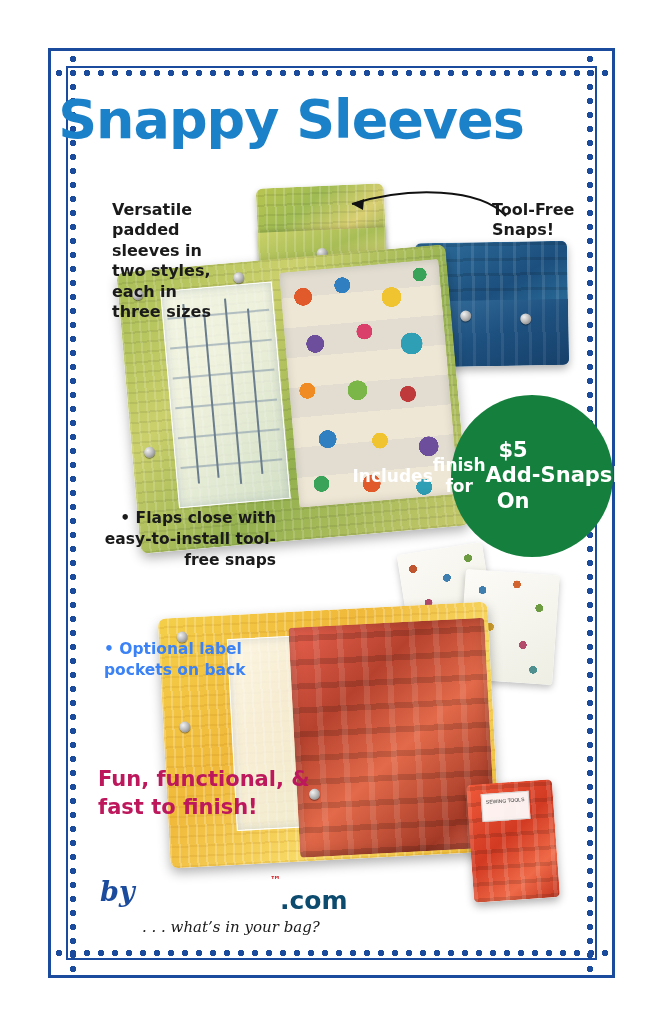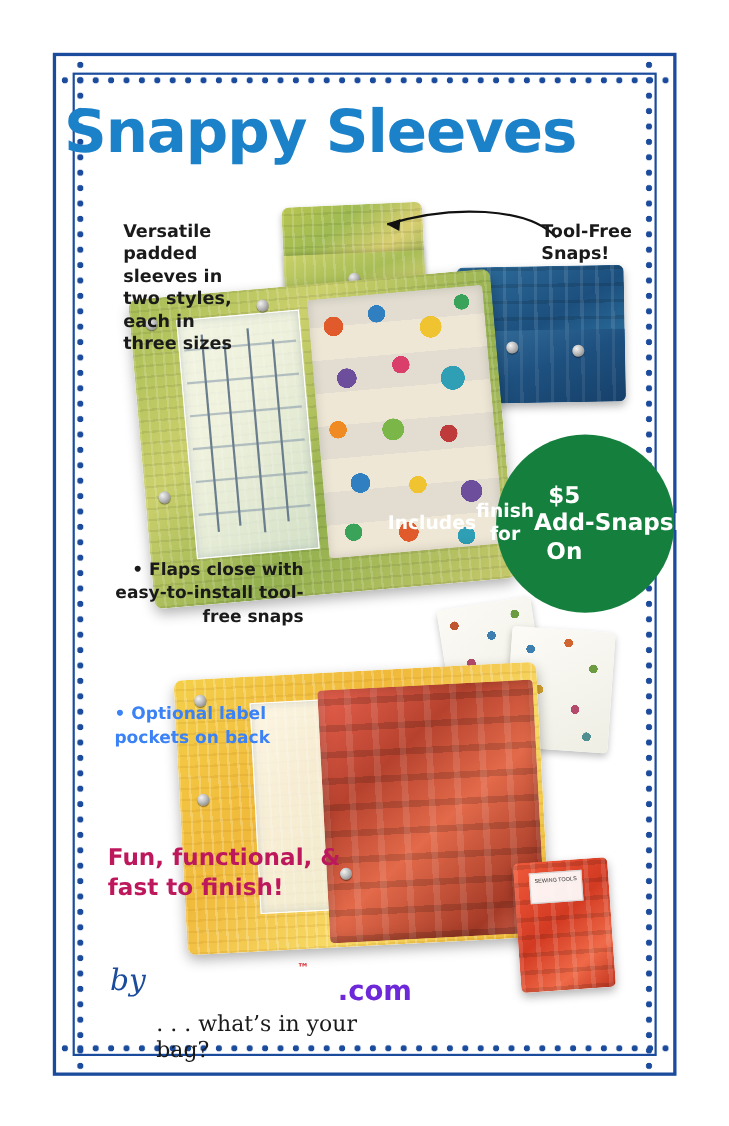--- a/index.html
+++ b/index.html
@@ -172,21 +172,21 @@
     width: 260px;
     height: 70px;
   }
   .logo .by {
     position: absolute;
     left: 0; top: 4px;
     font-size: 27px;
     color: #1b4b9c;
     font-family: "DejaVu Serif", serif;
     font-style: italic;
-    font-weight: normal;
+    font-weight: bold;
   }
   .logo .annie {
     position: absolute;
     left: 46px; top: -4px;
     font-size: 41px;
     color: #d4232a;
     font-family: "DejaVu Sans", sans-serif;
     font-weight: bold;
     letter-spacing: -1px;
   }
@@ -195,31 +195,31 @@
     left: 170px; top: 2px;
     font-size: 11px;
     color: #d4232a;
     font-family: "DejaVu Sans", sans-serif;
     font-weight: bold;
   }
   .logo .dotcom {
     position: absolute;
     left: 180px; top: 14px;
     font-size: 25px;
-    color: #6d28d9;
-    font-family: "DejaVu Sans", sans-serif;
-    font-weight: bold;
-    margin-left: 27px;
+    color: #0c4a6e;
+    font-family: "DejaVu Sans", sans-serif;
+    font-weight: bold;
   }
   .logo .whats {
     position: absolute;
     left: 42px; top: 46px;
-    font-size: 20px;
+    font-size: 15px;
     color: #1a1a1a;
     font-family: "DejaVu Serif", serif;
+    font-style: italic;
   }
 
   
   .photo { position: absolute; }
 
   
   .sleeve-green-small {
     left: 258px; top: 186px; width: 128px; height: 108px;
     border-radius: 7px;
     background:

